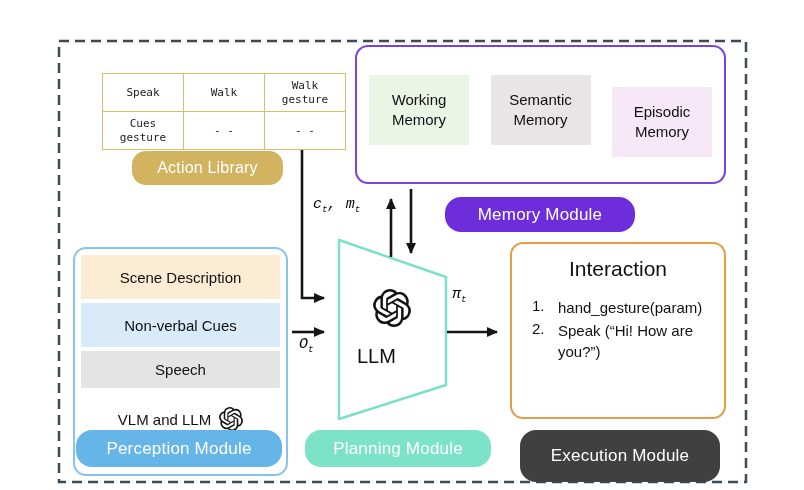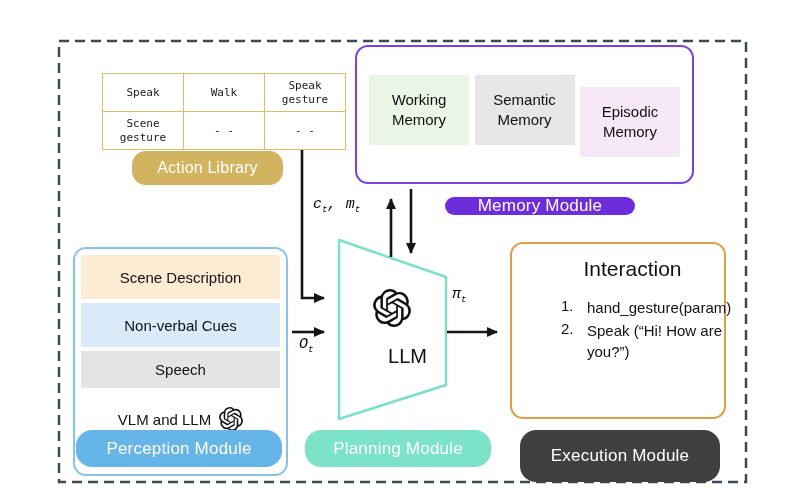--- a/index.html
+++ b/index.html
@@ -20,28 +20,28 @@
     font-family:"DejaVu Sans Mono",monospace;font-size:11px;line-height:1.2;
     color:#1a1a1a;padding:1px 3px;background:#ffffff;
   }
 
   
   .pill{
     position:absolute;z-index:2;display:flex;align-items:center;justify-content:center;
     color:#ffffff;border-radius:16px;font-size:17px;letter-spacing:.2px;
   }
   .pill-action{left:132px;top:151px;width:151px;height:34px;background:#d2b35f;font-size:16px;border-radius:14px;}
-  .pill-memory{left:445px;top:197px;width:190px;height:18px;background:#6e2ddb;}
+  .pill-memory{left:445px;top:197px;width:190px;height:35px;background:#6e2ddb;}
   .pill-perception{left:76px;top:430px;width:206px;height:37px;background:#66b5e9;}
   .pill-planning{left:305px;top:430px;width:186px;height:37px;background:#7de3c8;}
   .pill-execution{left:520px;top:430px;width:200px;height:52px;background:#404040;}
 
   
-  .module-box{position:absolute;z-index:2;background:#ffffff;border-radius:13px;padding-left:29px;}
-  .memory-box{left:355px;top:45px;width:339px;height:139px;border:2px solid #7c3fe2;
+  .module-box{position:absolute;z-index:2;background:#ffffff;border-radius:13px;}
+  .memory-box{left:355px;top:45px;width:371px;height:139px;border:2px solid #7c3fe2;
     display:flex;justify-content:space-between;align-items:flex-start;padding:28px 12px 0;box-sizing:border-box;}
   .mem-item{width:100px;height:70px;display:flex;align-items:center;justify-content:center;
     text-align:center;font-size:15px;line-height:1.35;color:#111;}
   .mem-working{background:#ebf5e6;}
   .mem-semantic{background:#e7e5e5;}
   .mem-episodic{background:#f7e8f8;margin-top:12px;}
 
   .perception-box{left:73px;top:247px;width:215px;height:229px;border:2px solid #87c4ec;
     box-sizing:border-box;padding:6px 0 0;}
   .perc-row{width:199px;margin:0 auto 4px;display:flex;align-items:center;justify-content:center;
@@ -56,21 +56,21 @@
   .execution-box{left:510px;top:242px;width:216px;height:177px;border:2px solid #e29d45;
     box-sizing:border-box;}
   .exec-title{text-align:center;font-size:21px;color:#111;margin-top:13px;}
   .exec-steps{margin:16px 0 0 20px;}
   .exec-step{display:flex;margin-bottom:2px;}
   .exec-num{width:26px;font-size:15px;color:#111;flex:none;}
   .exec-text{width:158px;font-size:15px;line-height:1.4;color:#111;}
 
   
   .llm-logo{position:absolute;left:373px;top:289px;width:38px;height:38px;z-index:2;}
-  .llm-label{position:absolute;left:357px;top:345px;width:70px;text-align:right;
+  .llm-label{position:absolute;left:357px;top:345px;width:70px;text-align:left;
     font-size:20px;color:#111;z-index:2;}
 
   
   .math{position:absolute;z-index:2;color:#0b0b0b;
     font-family:Liberation Mono, monospace;font-style:italic;font-size:15px;}
   .math sub{font-size:0.62em;font-style:italic;}
   .math-ct{left:313px;top:196px;}
   .math-ot{left:299px;top:336px;}
   .math-pit{left:452px;top:286px;}
 
@@ -100,24 +100,24 @@
     <line x1="391" y1="257" x2="391" y2="199" stroke="#151515" stroke-width="2.6" marker-end="url(#arrow)"></line>
     <line x1="411" y1="189" x2="411" y2="253" stroke="#151515" stroke-width="2.6" marker-end="url(#arrow)"></line>
     <line x1="447" y1="332" x2="497" y2="332" stroke="#151515" stroke-width="2.6" marker-end="url(#arrow)"></line>
   </svg>
 
   <table class="action-table">
     <tbody>
         <tr>
       <td>Speak</td>
       <td>Walk</td>
-      <td>Speak gesture</td>
+      <td>Walk gesture</td>
     </tr>
     <tr>
-      <td>Scene gesture</td>
+      <td>Cues gesture</td>
       <td>- -</td>
       <td>- -</td>
     </tr>
   </tbody>
     </table>
   <div class="pill pill-action">Action Library</div>
 
   <div class="module-box memory-box">
     <div class="mem-item mem-working">Working Memory</div>
     <div class="mem-item mem-semantic">Semantic Memory</div>

